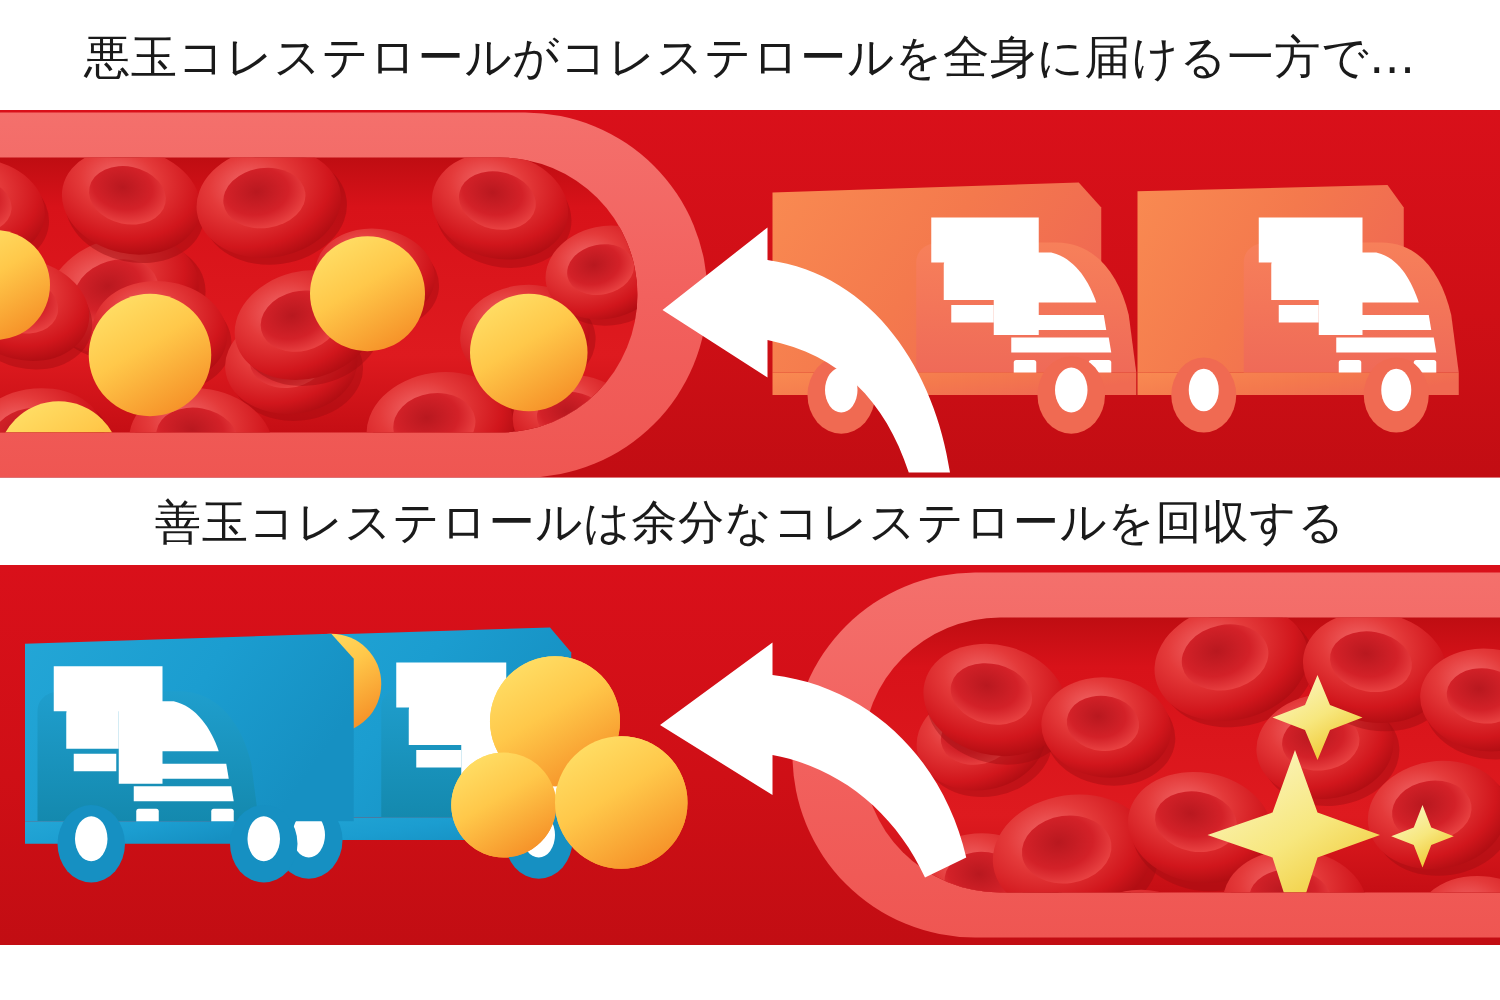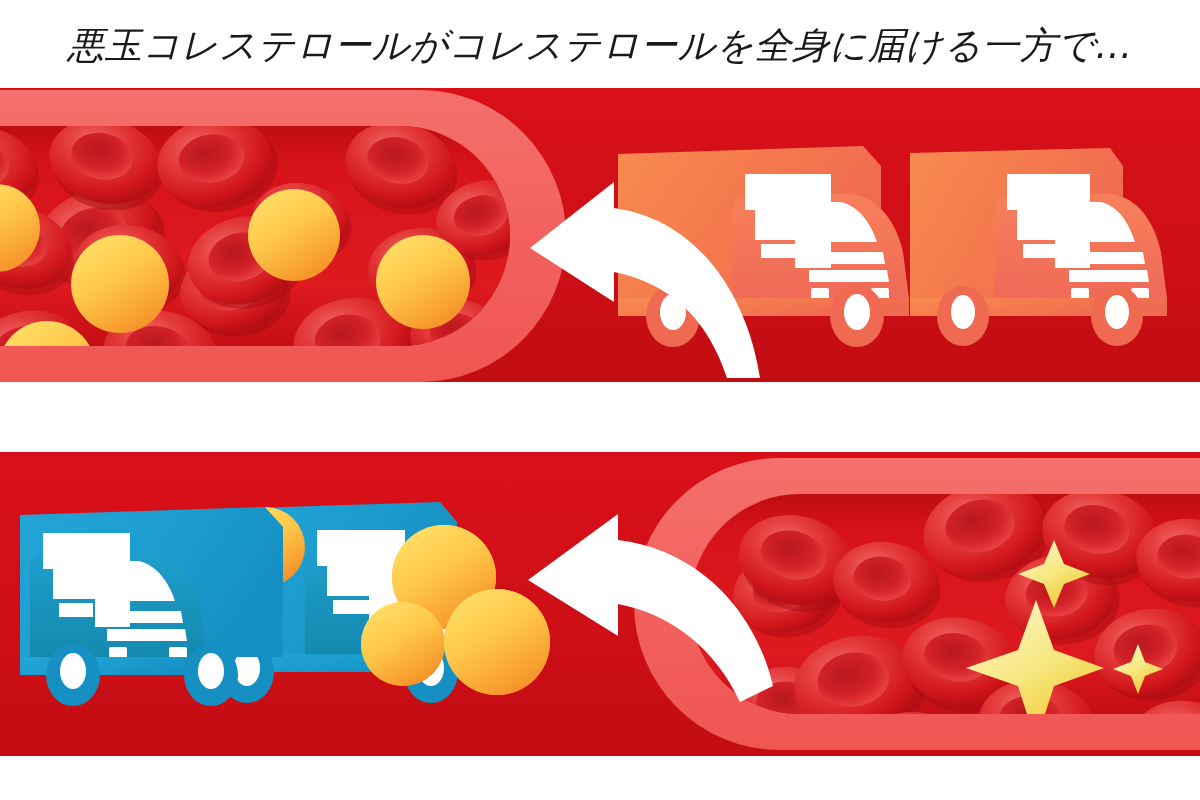--- a/index.html
+++ b/index.html
@@ -15,21 +15,21 @@
   
   .caption{
     position:absolute;
     left:0;width:1200px;
     text-align:center;
     color:#1a1a1a;
     font-weight:400;
     letter-spacing:0.5px;
     white-space:nowrap;
   }
-  #caption-top{ top:24px; font-size:37px; line-height:44px;font-style:italic; }
+  #caption-top{ top:24px; font-size:37px; line-height:44px; }
   #caption-bottom{ top:396px; font-size:37px; line-height:44px; }
 
   
   .panel{position:absolute;left:0;width:1200px;overflow:hidden;}
   #panel-top{ top:88px;  height:294px; background:linear-gradient(180deg,#d9101a 0%,#cf0f16 55%,#c20d13 100%); }
   #panel-bottom{ top:452px; height:304px; background:linear-gradient(180deg,#d9101a 0%,#cf0f16 55%,#c20d13 100%); }
 
   .panel svg{position:absolute;left:0;top:0;display:block;}
 </style>
 </head>
@@ -244,20 +244,21 @@
                  C 748 210 700 132 614 120
                  L 614 94
                  L 530 160
                  L 614 214
                  L 614 184
                  C 672 196 708 232 727 290 Z" fill="#ffffff"></path>
       </g>
     </svg>
   </div>
 
+  <div class="caption" id="caption-bottom">善玉コレステロールは余分なコレステロールを回収する</div>
 
   <div class="panel" id="panel-bottom">
     <svg width="1200" height="304" viewBox="0 0 1200 304" xmlns="http://www.w3.org/2000/svg">
       <defs>
         <linearGradient id="bgB" x1="0" y1="0" x2="0" y2="1">
           <stop offset="0%" stop-color="#d9101a"></stop>
           <stop offset="55%" stop-color="#cf0f16"></stop>
           <stop offset="100%" stop-color="#c20d13"></stop>
         </linearGradient>
         <linearGradient id="wallB" x1="0" y1="0" x2="0" y2="1">

